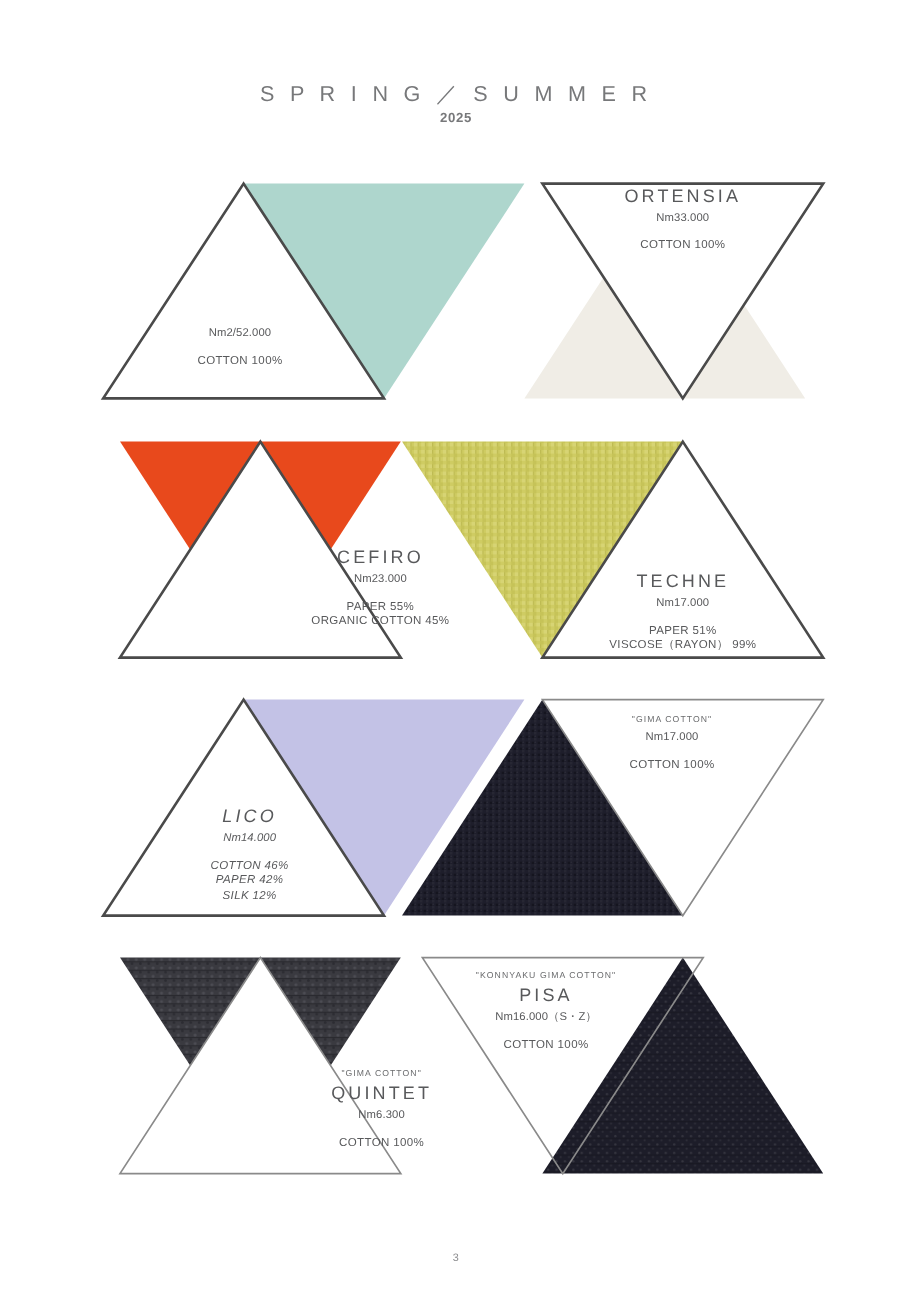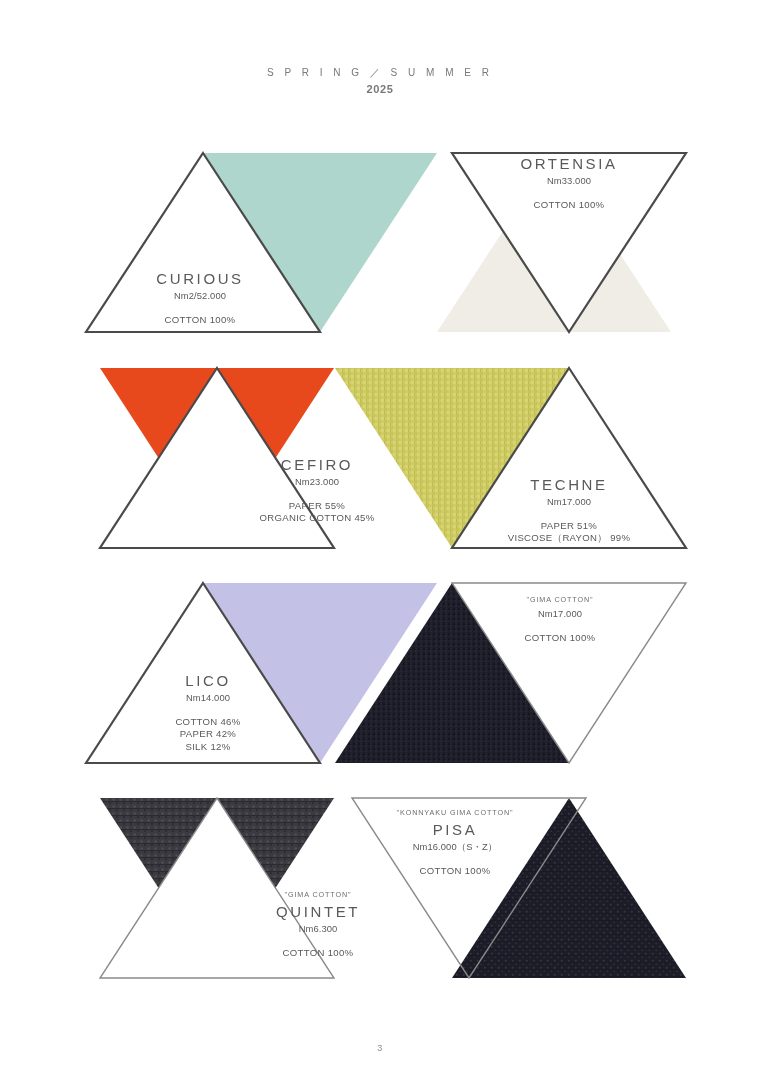--- a/index.html
+++ b/index.html
@@ -8,21 +8,21 @@
     background:#ffffff;
     font-family:"Liberation Sans", sans-serif;
     color:#555;
     overflow:hidden;
   }
   .page { position:relative; width:760px; height:1080px; background:#fff; }
 
   
   .header { position:absolute; top:66px; left:0; width:760px; text-align:center; }
   .season {
-    font-size:10px; letter-spacing:4.0px; color:#77787a;
+    font-size:18px; letter-spacing:4.0px; color:#77787a;
     font-family:"Liberation Sans", sans-serif; white-space:nowrap;
   }
   .year { font-size:11px; letter-spacing:0.6px; color:#77787a; margin-top:3px;font-weight:bold; }
 
   
   svg.board { position:absolute; top:0; left:0; width:760px; height:1080px; }
 
   
   .lbl {
     position:absolute; text-align:center; color:#58595b;
@@ -117,21 +117,20 @@
     <polygon points="100,798 334,798 217,978" fill="url(#tex-charcoal)"></polygon>
 
     <polygon points="217,798 334,978 100,978" fill="#ffffff" stroke="#8a8a8a" stroke-width="1.4"></polygon>
 
     <polygon points="569,798 686,978 452,978" fill="url(#tex-navy2)"></polygon>
 
     <polygon points="352,798 586,798 469,978" fill="none" stroke="#8a8a8a" stroke-width="1.4"></polygon>
   </svg>
 
   <div class="lbl" style="left:110px; top:270px; width:180px;">
-    <div class="name">CURIOUS</div>
     <div class="nm">Nm2/52.000</div>
     <div class="comp">
       <div>COTTON 100%</div>
     </div>
   </div>
 
   <div class="lbl" style="left:469px; top:155px; width:200px;">
     <div class="name">ORTENSIA</div>
     <div class="nm">Nm33.000</div>
     <div class="comp">
@@ -150,21 +149,21 @@
 
   <div class="lbl" style="left:479px; top:476px; width:180px;">
     <div class="name">TECHNE</div>
     <div class="nm">Nm17.000</div>
     <div class="comp">
       <div>PAPER  51%</div>
       <div>VISCOSE（RAYON） 99%</div>
     </div>
   </div>
 
-  <div class="lbl" style="left:123px; top:672px; width:170px;">
+  <div class="lbl" style="left:123px; top:672px; width:170px;font-style:italic;">
     <div class="name">LICO</div>
     <div class="nm">Nm14.000</div>
     <div class="comp">
       <div>COTTON 46%</div>
       <div>PAPER  42%</div>
       <div>SILK  12%</div>
     </div>
   </div>
 
   <div class="lbl" style="left:470px; top:595px; width:180px;">

